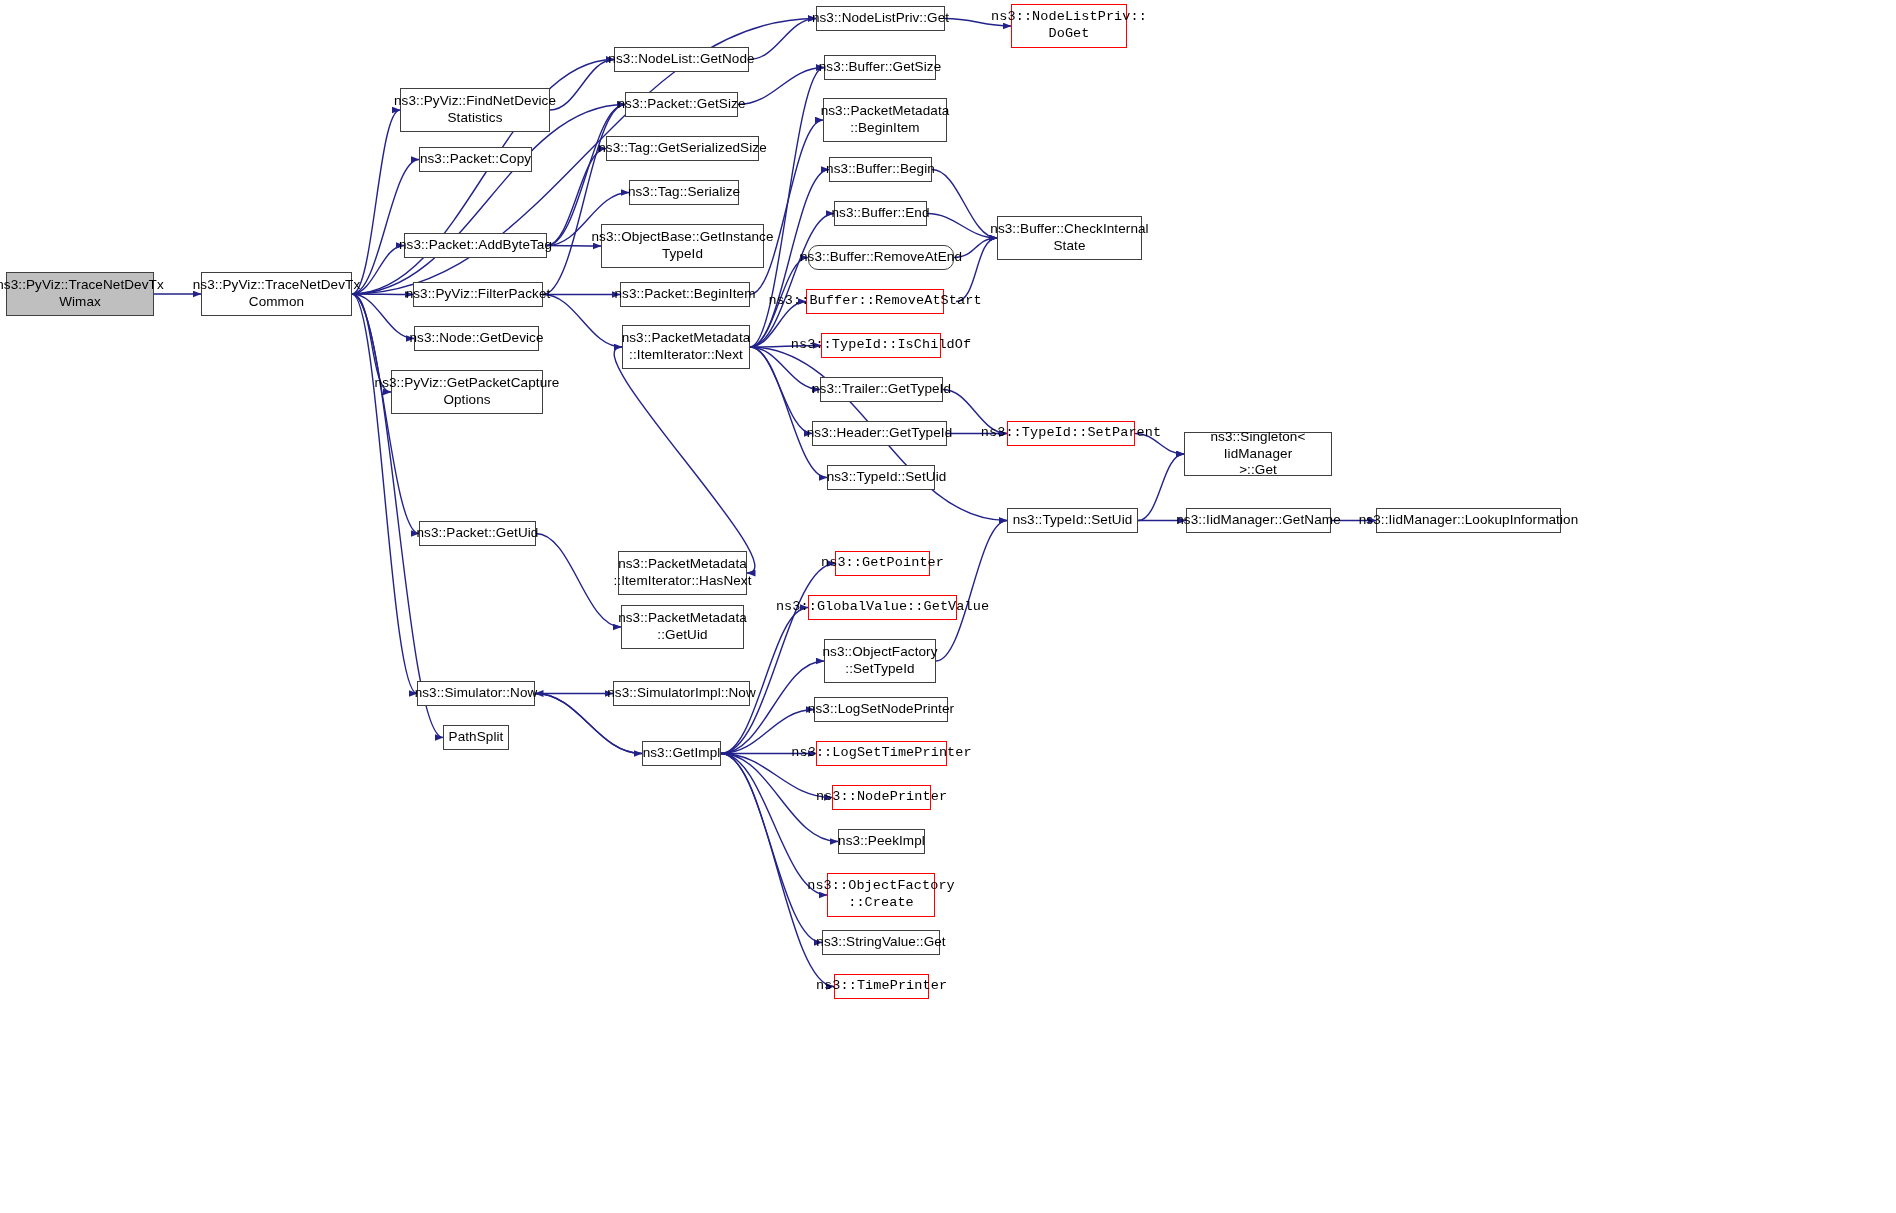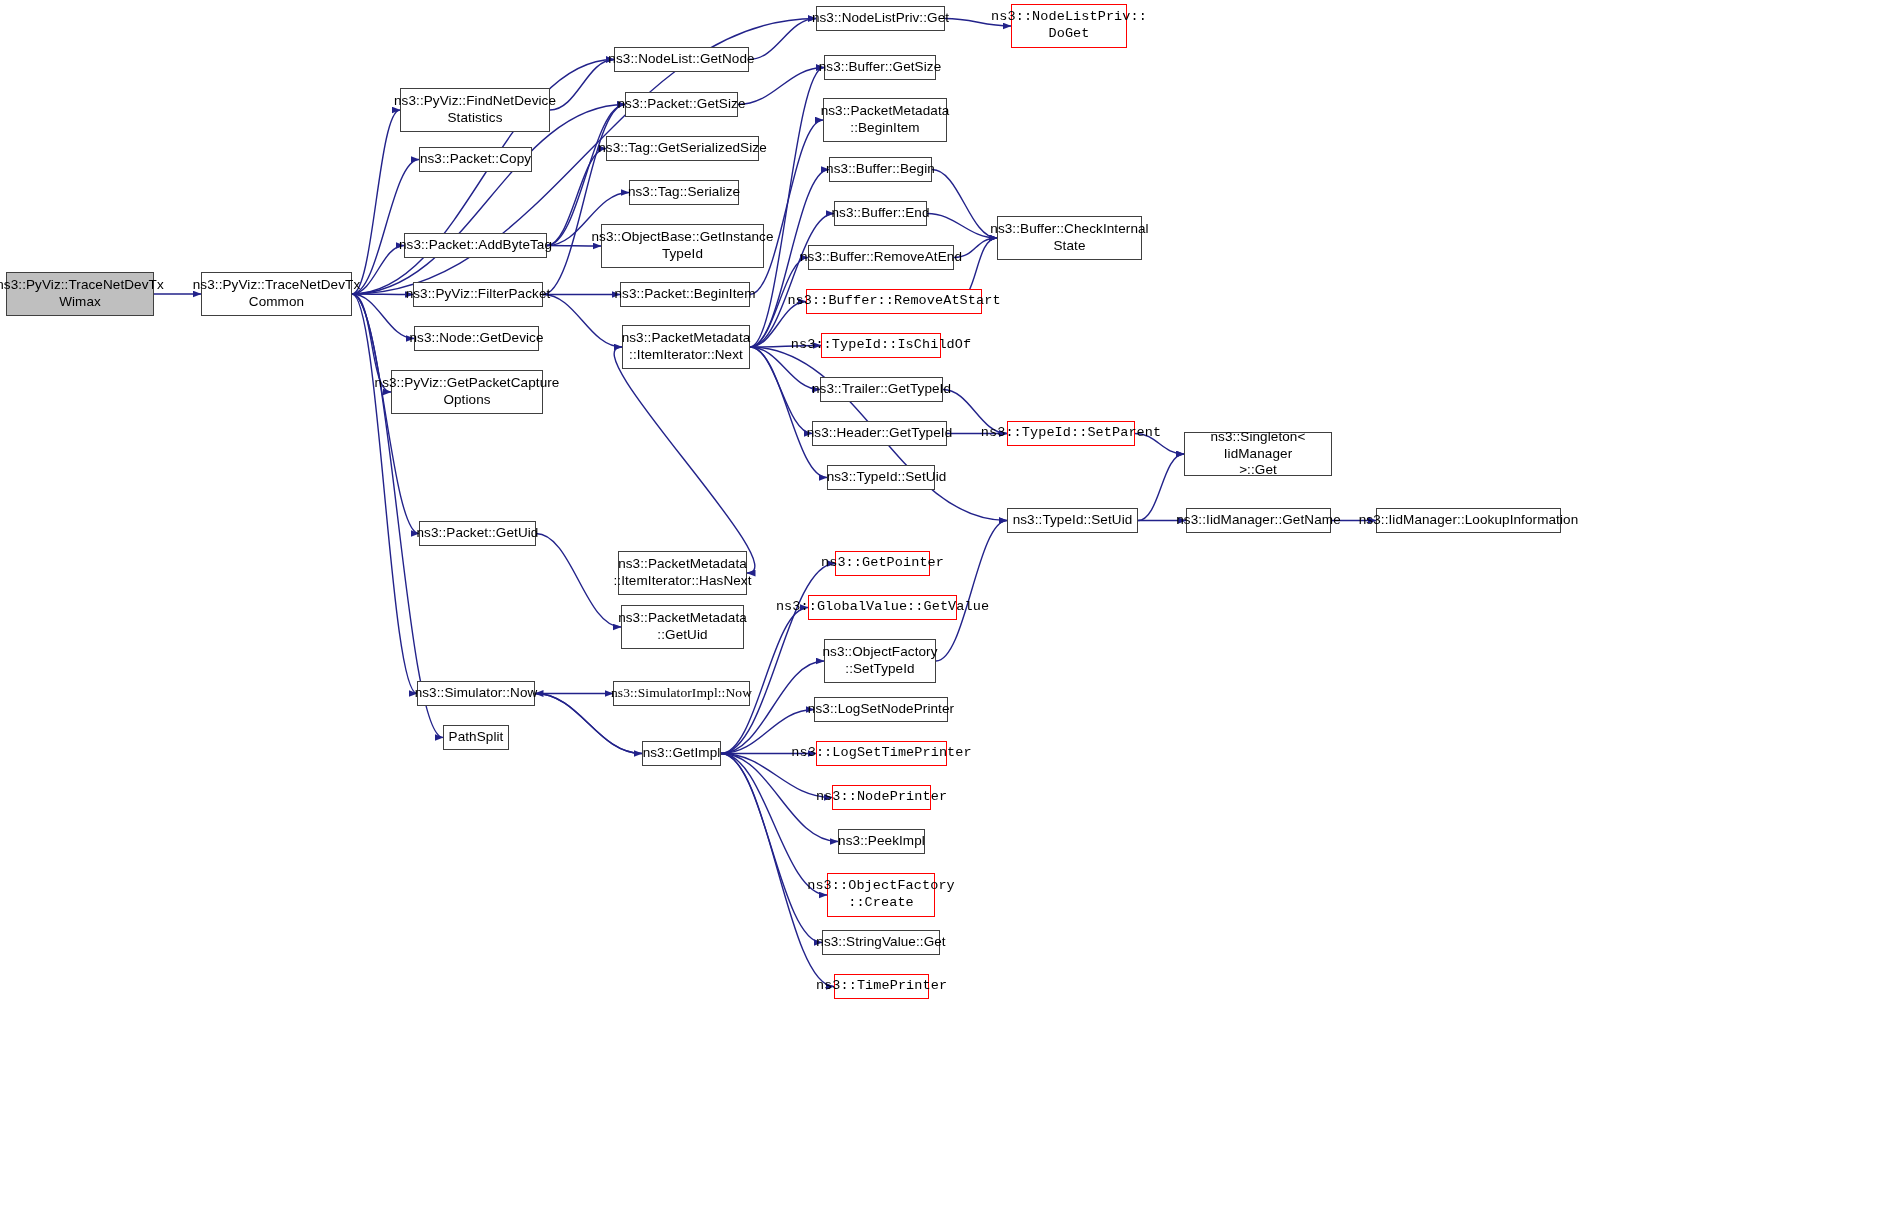--- a/index.html
+++ b/index.html
@@ -134,30 +134,30 @@
       <div class="node" style="left: 629px; top: 180px; width: 110px; height: 25px;">ns3::Tag::Serialize</div>
       <div class="node" style="left: 601px; top: 224px; width: 163px; height: 44px;">ns3::ObjectBase::GetInstance
 TypeId</div>
       <div class="node" style="left: 620px; top: 282px; width: 130px; height: 25px;">ns3::Packet::BeginItem</div>
       <div class="node" style="left: 622px; top: 325px; width: 128px; height: 44px;">ns3::PacketMetadata
 ::ItemIterator::Next</div>
       <div class="node" style="left: 618px; top: 551px; width: 129px; height: 44px;">ns3::PacketMetadata
 ::ItemIterator::HasNext</div>
       <div class="node" style="left: 621px; top: 605px; width: 123px; height: 44px;">ns3::PacketMetadata
 ::GetUid</div>
-      <div class="node" style="left: 613px; top: 681px; width: 137px; height: 25px; font-family: Liberation Serif, serif;">ns3::SimulatorImpl::Now</div>
+      <div class="node" style="left: 613px; top: 681px; width: 137px; height: 25px;">ns3::SimulatorImpl::Now</div>
       <div class="node" style="left: 642px; top: 741px; width: 79px; height: 25px;">ns3::GetImpl</div>
       <div class="node" style="left: 816px; top: 6px; width: 129px; height: 25px;">ns3::NodeListPriv::Get</div>
       <div class="node" style="left: 824px; top: 55px; width: 112px; height: 25px;">ns3::Buffer::GetSize</div>
       <div class="node" style="left: 823px; top: 98px; width: 124px; height: 44px;">ns3::PacketMetadata
 ::BeginItem</div>
       <div class="node" style="left: 829px; top: 157px; width: 103px; height: 25px;">ns3::Buffer::Begin</div>
       <div class="node" style="left: 834px; top: 201px; width: 93px; height: 25px;">ns3::Buffer::End</div>
-      <div class="node" style="left: 808px; top: 245px; width: 146px; height: 25px;">ns3::Buffer::RemoveAtEnd</div>
-      <div class="node red" style="left: 806px; top: 289px; width: 176px; height: 25px;">ns3::Buffer::RemoveAtStart</div>
+      <div class="node" style="left: 808px; top: 245px; width: 146px; height: 25px; border-radius: 10px;">ns3::Buffer::RemoveAtEnd</div>
+      <div class="node red" style="left: 806px; top: 289px; width: 138px; height: 25px;">ns3::Buffer::RemoveAtStart</div>
       <div class="node red" style="left: 821px; top: 333px; width: 120px; height: 25px;">ns3::TypeId::IsChildOf</div>
       <div class="node" style="left: 820px; top: 377px; width: 123px; height: 25px;">ns3::Trailer::GetTypeId</div>
       <div class="node" style="left: 812px; top: 421px; width: 135px; height: 25px;">ns3::Header::GetTypeId</div>
       <div class="node" style="left: 827px; top: 465px; width: 108px; height: 25px; padding-left: 15px;">ns3::TypeId::SetUid</div>
       <div class="node" style="left: 1007px; top: 508px; width: 131px; height: 25px;">ns3::TypeId::SetUid</div>
       <div class="node red" style="left: 835px; top: 551px; width: 95px; height: 25px;">ns3::GetPointer</div>
       <div class="node red" style="left: 808px; top: 595px; width: 149px; height: 25px;">ns3::GlobalValue::GetValue</div>
       <div class="node" style="left: 824px; top: 639px; width: 112px; height: 44px;">ns3::ObjectFactory
 ::SetTypeId</div>
       <div class="node" style="left: 814px; top: 697px; width: 134px; height: 25px;">ns3::LogSetNodePrinter</div>

